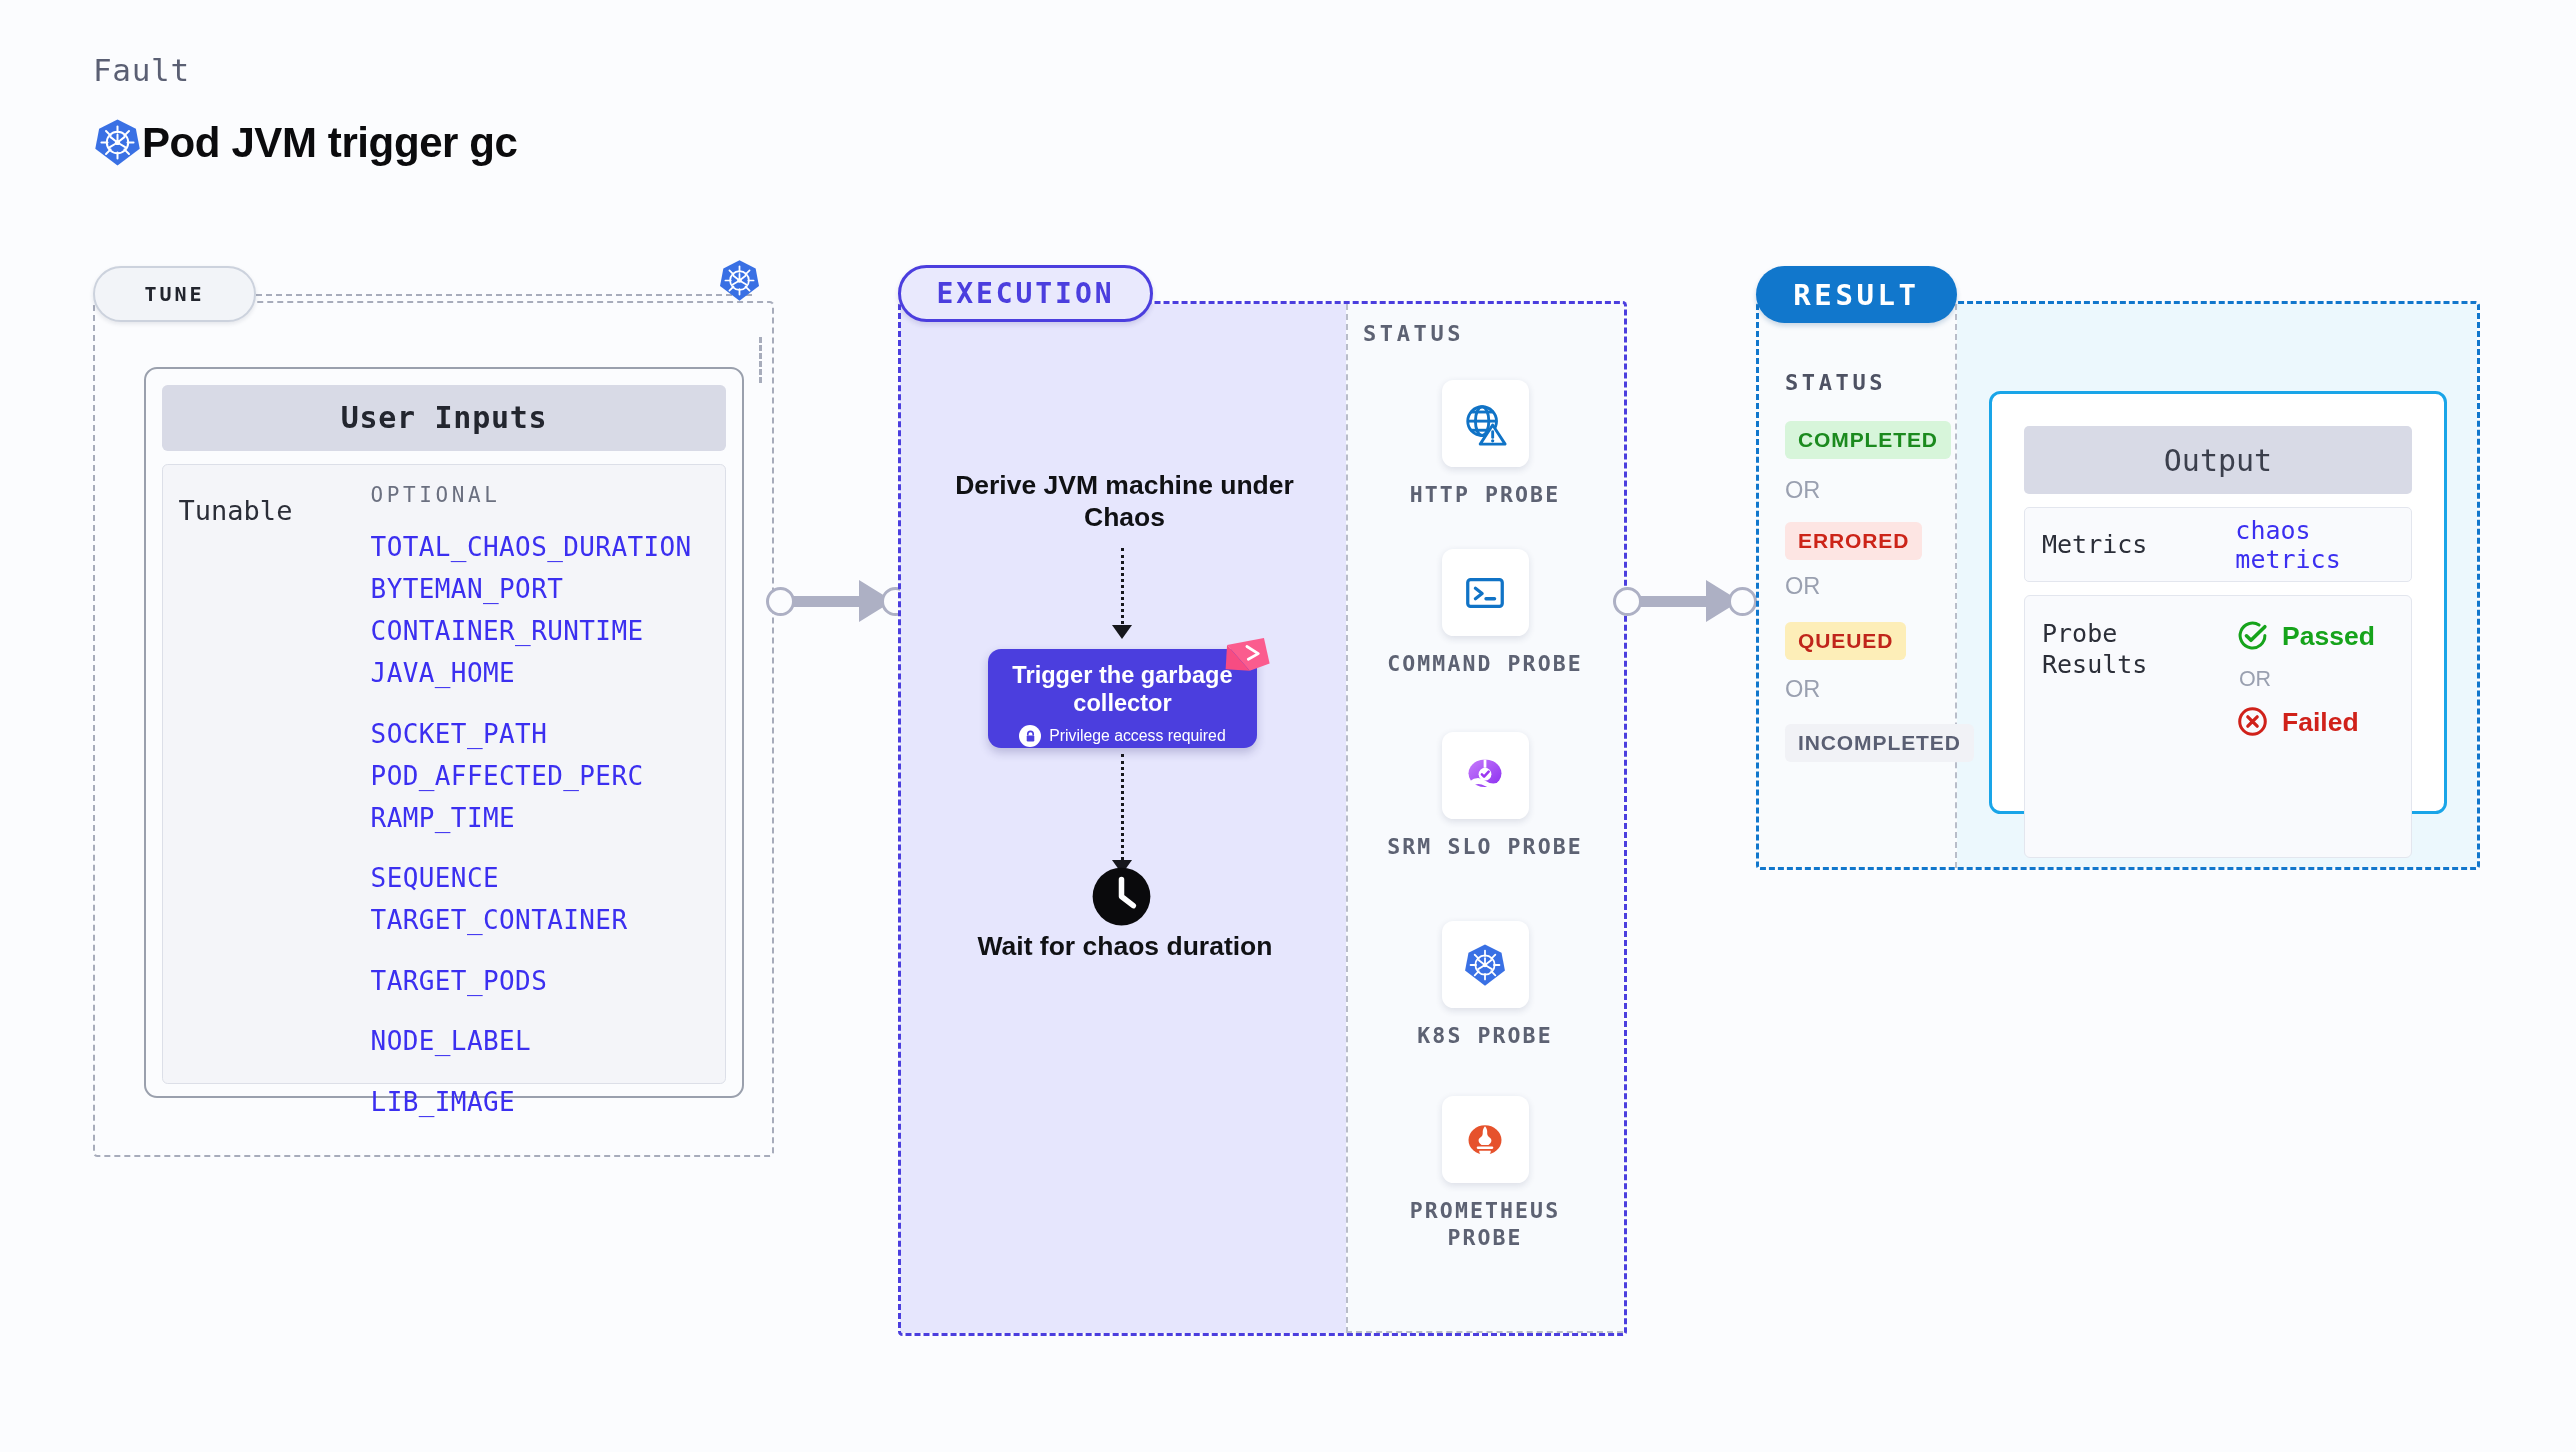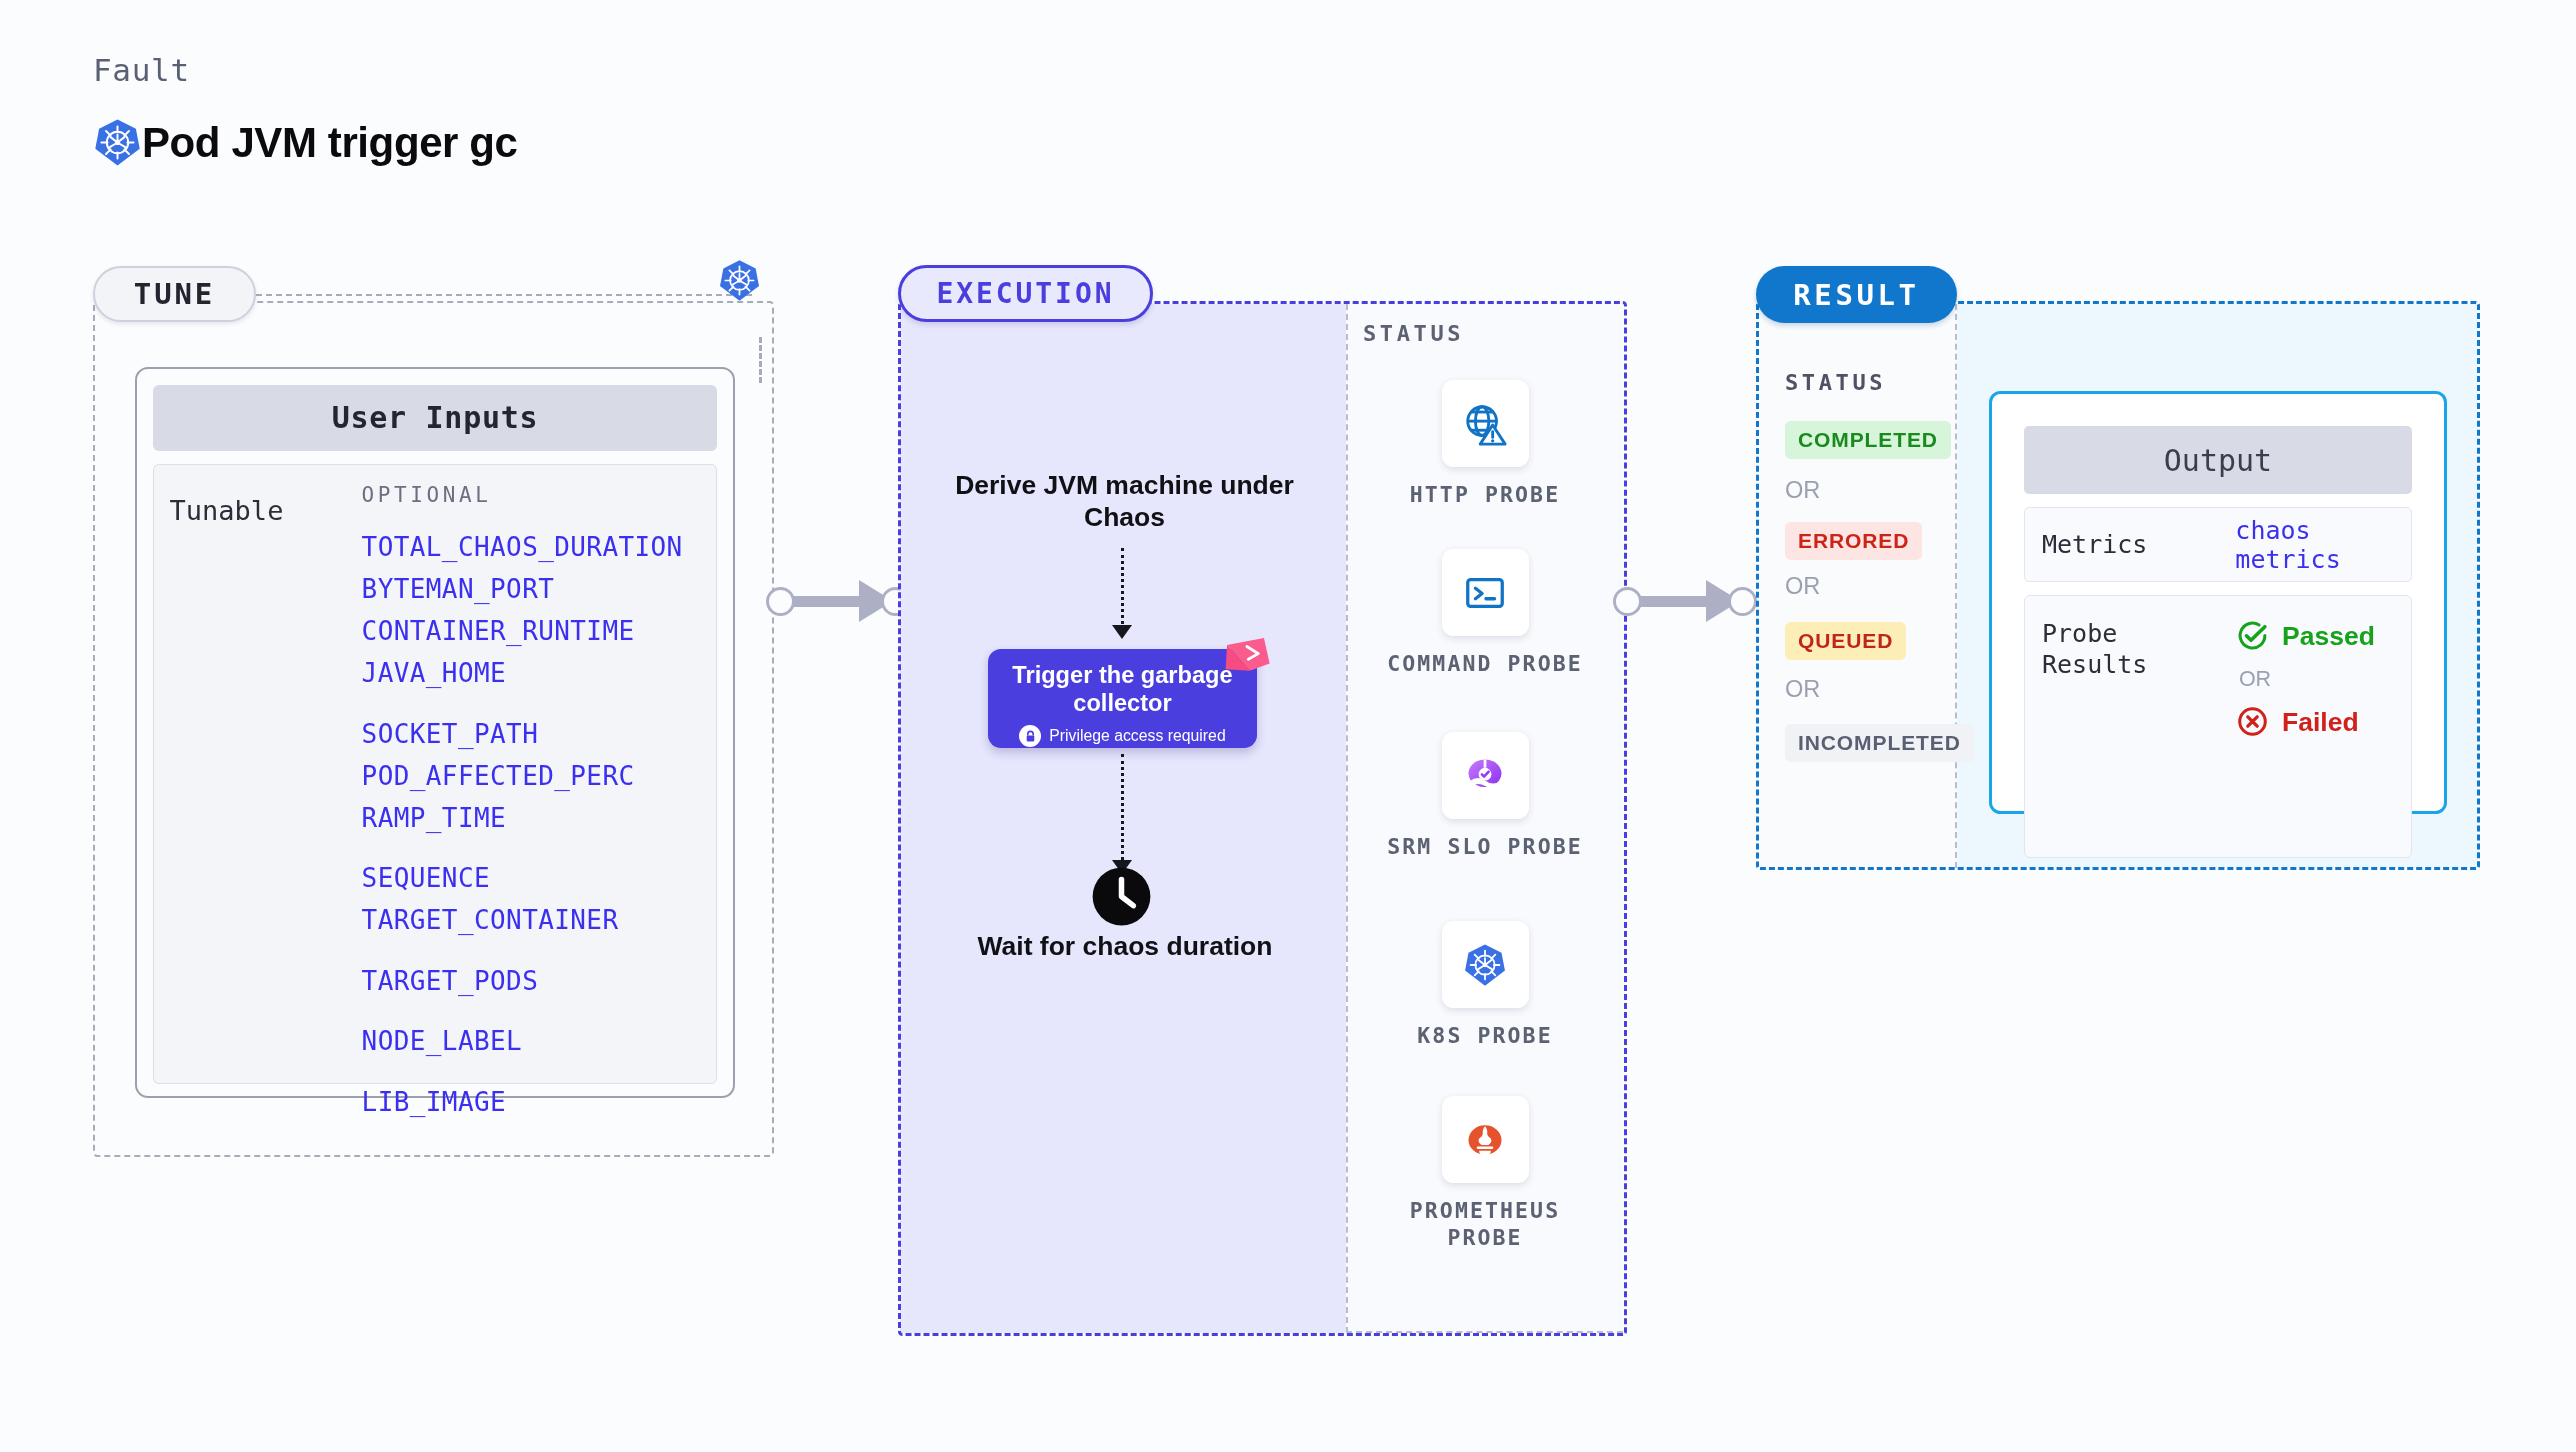--- a/index.html
+++ b/index.html
@@ -40,37 +40,37 @@
     position: absolute; left: 93px; top: 266px;
     width: 163px; height: 56px;
     background: #f2f4f8; border: 2.1px solid #ccd2dd;
     border-radius: 29px;
     display: flex; align-items: center; justify-content: center;
     box-shadow: 0 2.1px 4.3px rgba(20,25,60,.10);
     z-index: 5;
   }
   #tune-pill span {
     font-family: "DejaVu Sans Mono", monospace;
-    font-size: 29px; font-weight: 700; color: #22252e; letter-spacing: 2.9px;
+    font-size: 20px; font-weight: 700; color: #22252e; letter-spacing: 2.9px;
   }
   #tune-dashline {
     position: absolute; left: 256px; top: 294px;
     width: 496px; height: 0;
     border-top: 2.9px dashed #a7acbb;
   }
   #tune-k8s {
     position: absolute; left: 718px; top: 259px; z-index: 6;
   }
   #tune-k8s-stem {
     position: absolute; left: 759px; top: 337px;
     width: 0; height: 46px; border-left: 3.6px dashed #a7acbb;
   }
 
   #user-inputs-card {
-    position: absolute; left: 135px; top: 367px;
+    position: absolute; left: 144px; top: 367px;
     width: 600px; height: 731px;
     background: #fbfcfe;
     border: 2.9px solid #9aa0ad;
     border-radius: 13px;
     padding: 15.8px;
   }
   #user-inputs-header {
     height: 66px; background: #d8dae6;
     border-radius: 5.7px;
     display: flex; align-items: center; justify-content: center;

